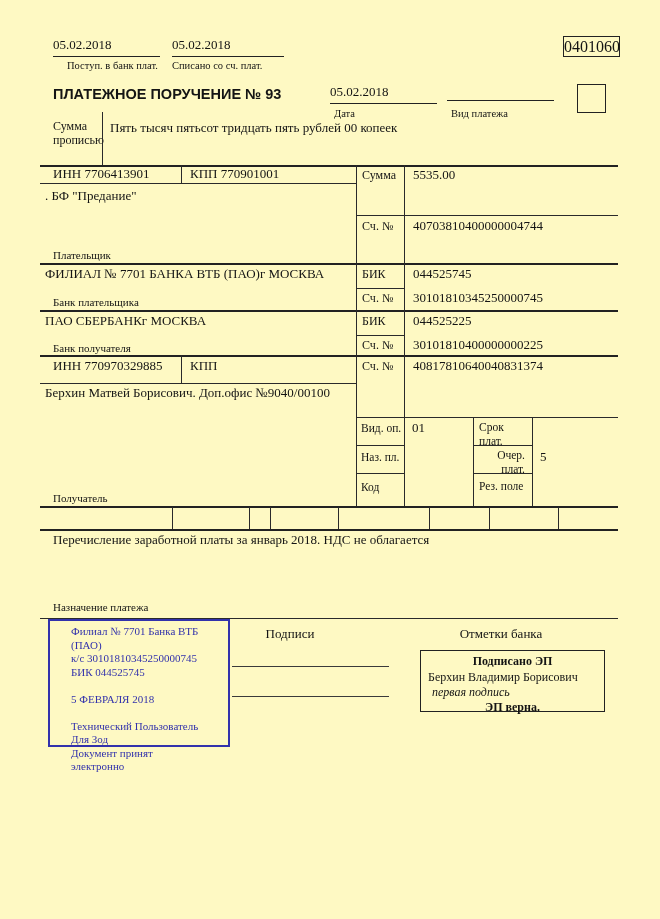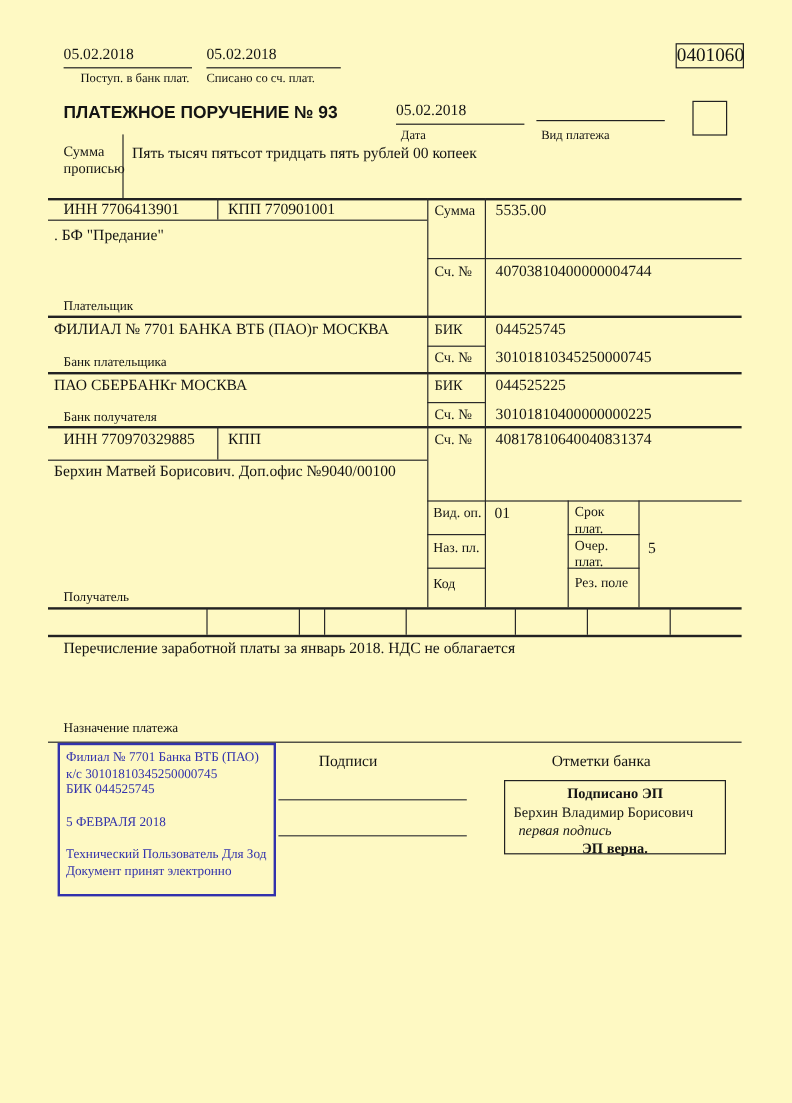--- a/index.html
+++ b/index.html
@@ -17,21 +17,21 @@
   .hl2{position:absolute;background:#222;height:2px;}
   .vl{position:absolute;background:#2a2a2a;width:1px;}
   .box{position:absolute;border:1px solid #222;box-sizing:border-box;}
   .title{
     position:absolute;font-family:"Liberation Sans","DejaVu Sans",sans-serif;
     font-weight:bold;font-size:14.5px;white-space:nowrap;
   }
   .stamp{
     position:absolute;box-sizing:border-box;border:2px solid var(--blue);
     color:var(--blue);font-size:11px;line-height:13.5px;
-    padding:4px 5px;white-space:pre-line;overflow:visible;
+    padding:4px 21px;white-space:pre-line;overflow:visible;
   }
   .esign{position:absolute;box-sizing:border-box;border:1px solid #222;font-size:12px;}
   .esign .e-title{font-weight:bold;text-align:center;padding-top:3px;}
   .esign .e-name{padding-left:7px;padding-top:1px;}
   .esign .e-note{font-style:italic;padding-left:11px;}
   .esign .e-ver{font-weight:bold;text-align:center;}
   .ctr{text-align:center;}
 </style>
 </head>
 <body>
@@ -113,21 +113,21 @@
   <div class="t" style="left:53px;top:358px;">ИНН 770970329885</div>
   <div class="t" style="left:190px;top:358px;">КПП</div>
   <div class="sl" style="left:362px;top:359px;">Сч. №</div>
   <div class="t" style="left:413px;top:358px;">40817810640040831374</div>
   <div class="t" style="left:45px;top:385px;">Берхин Матвей Борисович. Доп.офис №9040/00100</div>
 
   <div class="sl" style="left:361px;top:421px;font-size:11.5px;text-align:center;">Вид. оп.</div>
   <div class="t" style="left:412px;top:420px;">01</div>
   <div class="sl wrap" style="left:479px;top:420px;width:46px;font-size:11.5px;">Срок плат.</div>
   <div class="sl" style="left:361px;top:450px;font-size:11.5px;">Наз. пл.</div>
-  <div class="sl wrap" style="left:479px;top:448px;width:46px;font-size:11.5px;">Очер. плат.</div>
+  <div class="sl wrap" style="left:479px;top:448px;width:46px;font-size:11.5px;text-align:right;">Очер. плат.</div>
   <div class="t" style="left:540px;top:449px;">5</div>
   <div class="sl" style="left:361px;top:480px;font-size:11.5px;">Код</div>
   <div class="sl" style="left:479px;top:479px;font-size:11.5px;">Рез. поле</div>
   <div class="lbl" style="left:53px;top:492px;font-size:11px;">Получатель</div>
 
   <div class="t" style="left:53px;top:532px;">Перечисление заработной платы за январь 2018. НДС не облагается</div>
   <div class="lbl" style="left:53px;top:601px;font-size:11px;">Назначение платежа</div>
   <div class="hl" style="left:40px;top:618px;width:578px;"></div>
 
   <div class="stamp" style="left:48px;top:619px;width:182px;height:128px;">Филиал № 7701 Банка ВТБ (ПАО)

